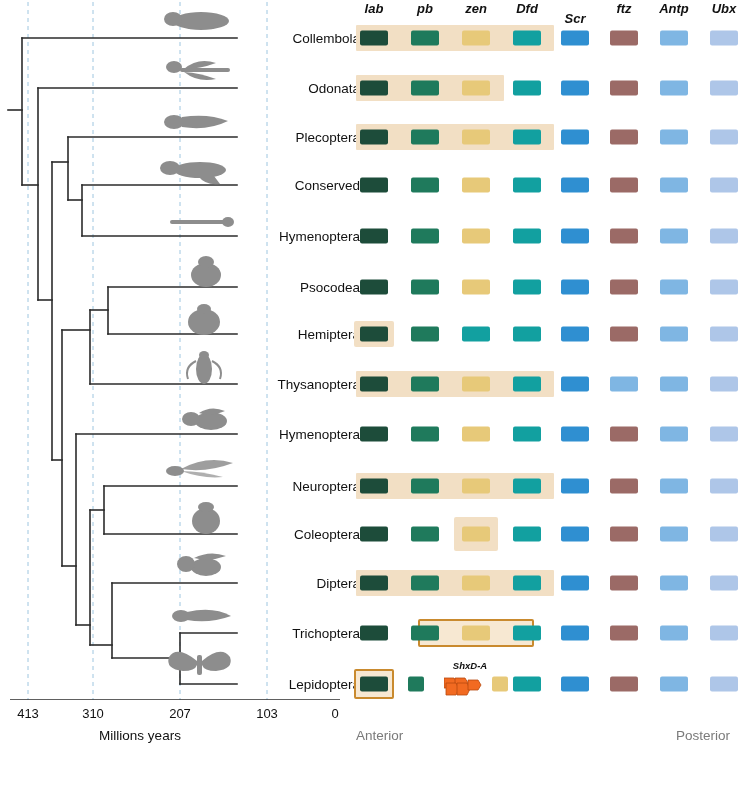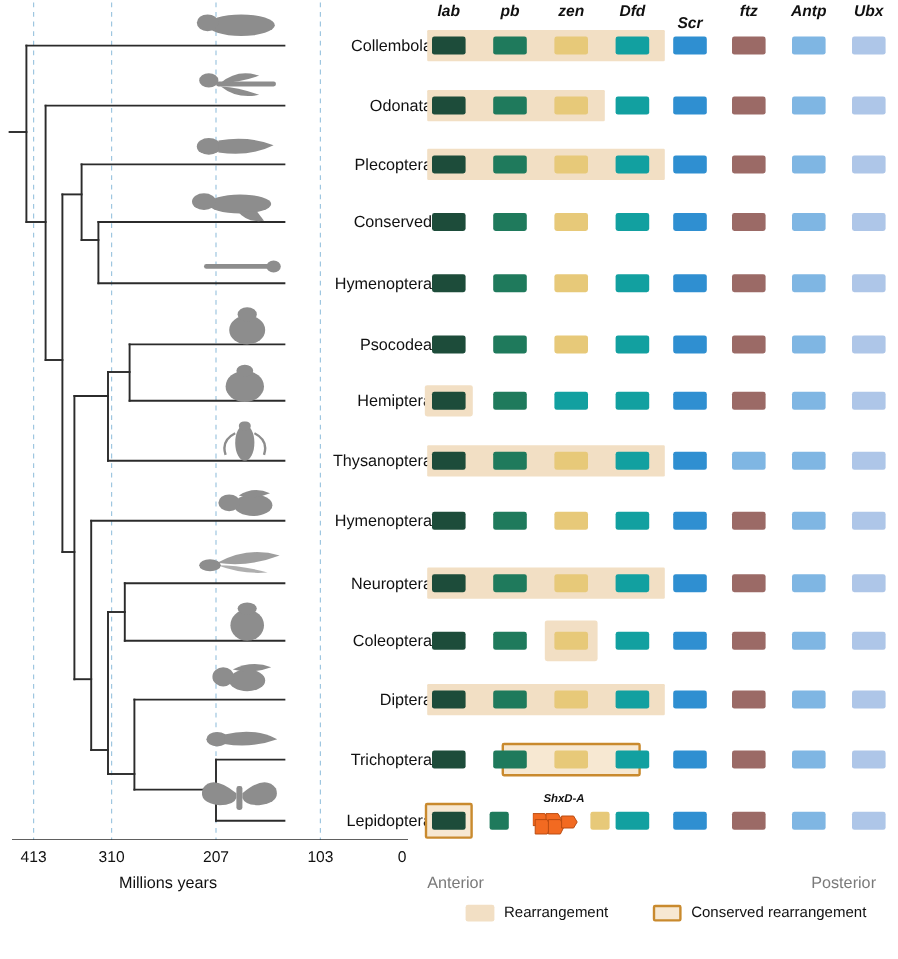--- a/index.html
+++ b/index.html
@@ -445,20 +445,14 @@
     <div class="gene-box" style="left:223px;top:684px;background:#2f8fd1;"></div>
     <div class="gene-box" style="left:272px;top:684px;background:#9b6a66;"></div>
     <div class="gene-box" style="left:322px;top:684px;background:#7fb6e3;"></div>
     <div class="gene-box" style="left:372px;top:684px;background:#aec6e8;"></div>
 
   </div>
 
   <div class="ap-label" style="left:356px;top:728px;">Anterior</div>
   <div class="ap-label" style="left:676px;top:728px;">Posterior</div>
 
-  <div class="legend">
-    <div class="legend-swatch" style="left:36px;background:#f2dfc4;"></div>
-    <div class="legend-text" style="left:68px;">Rearrangement</div>
-    <div class="legend-swatch" style="left:192px;background:#f7e8d2;border:2px solid #c98a2e;box-sizing:border-box;"></div>
-    <div class="legend-text" style="left:224px;">Conserved rearrangement</div>
-  </div>
 
 </div>
 
 </body></html>

